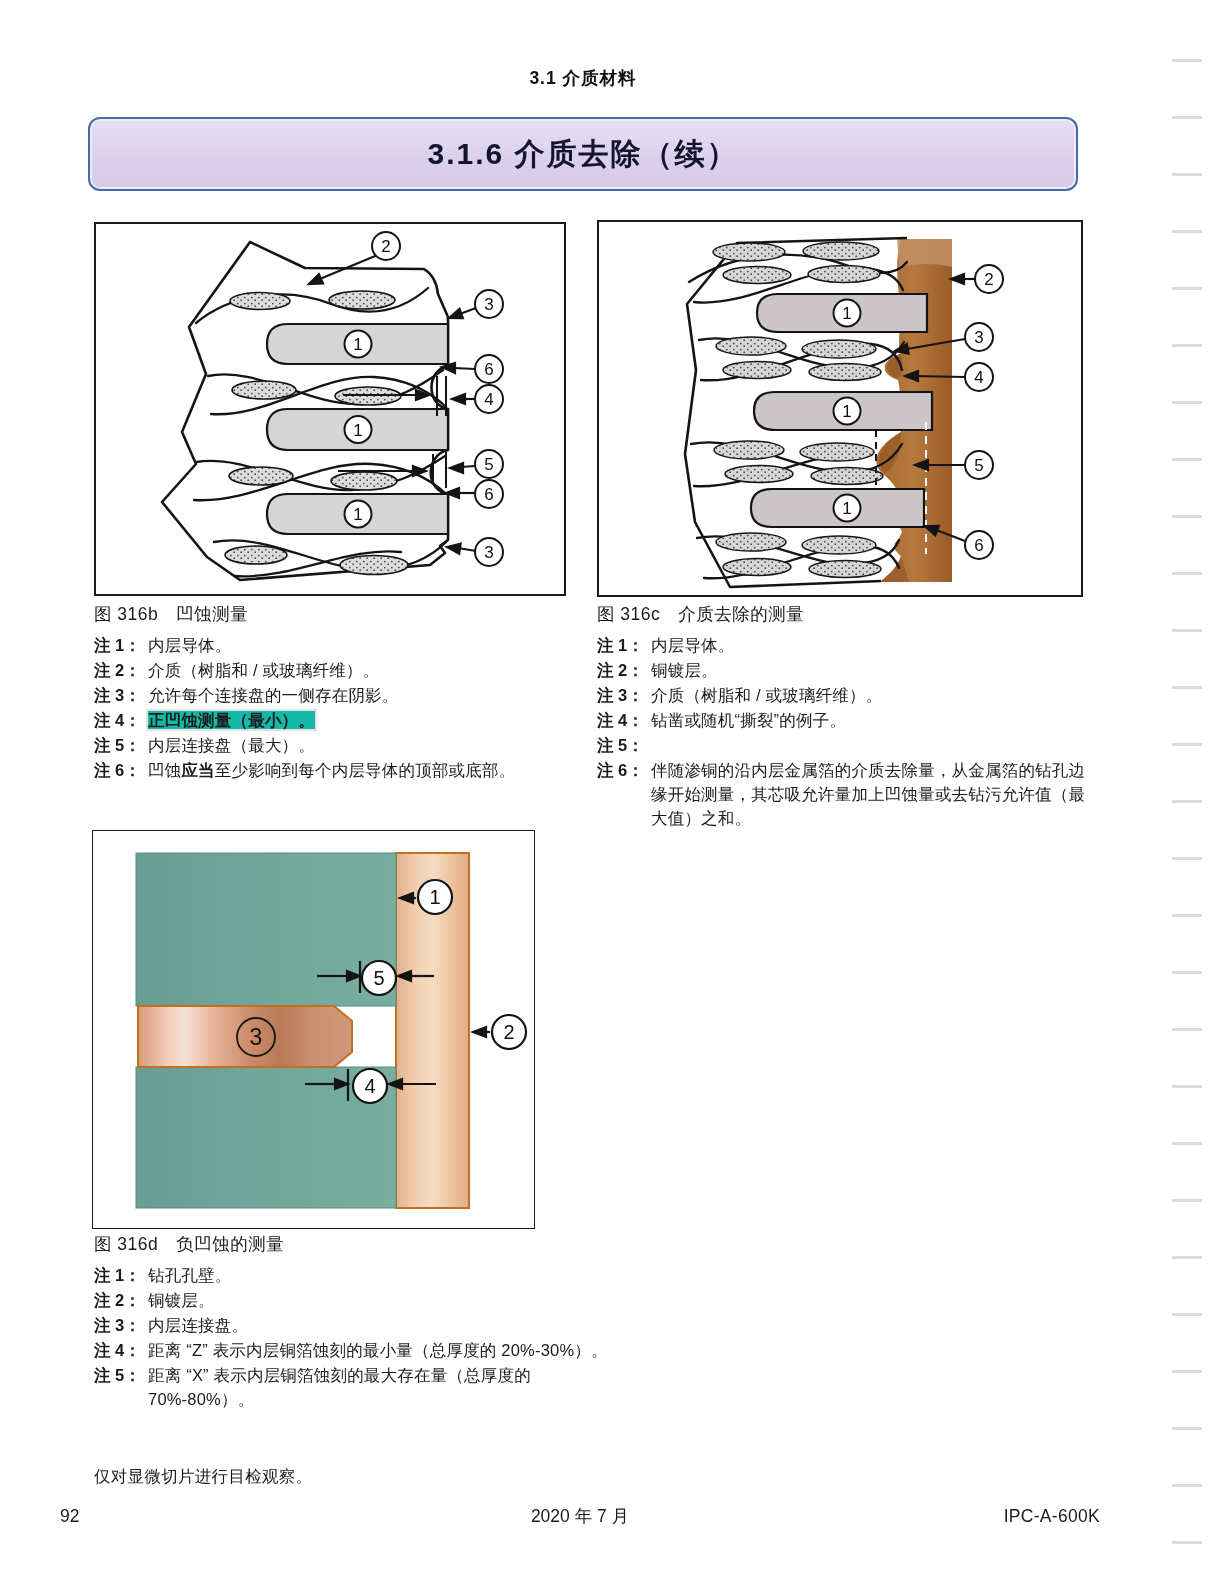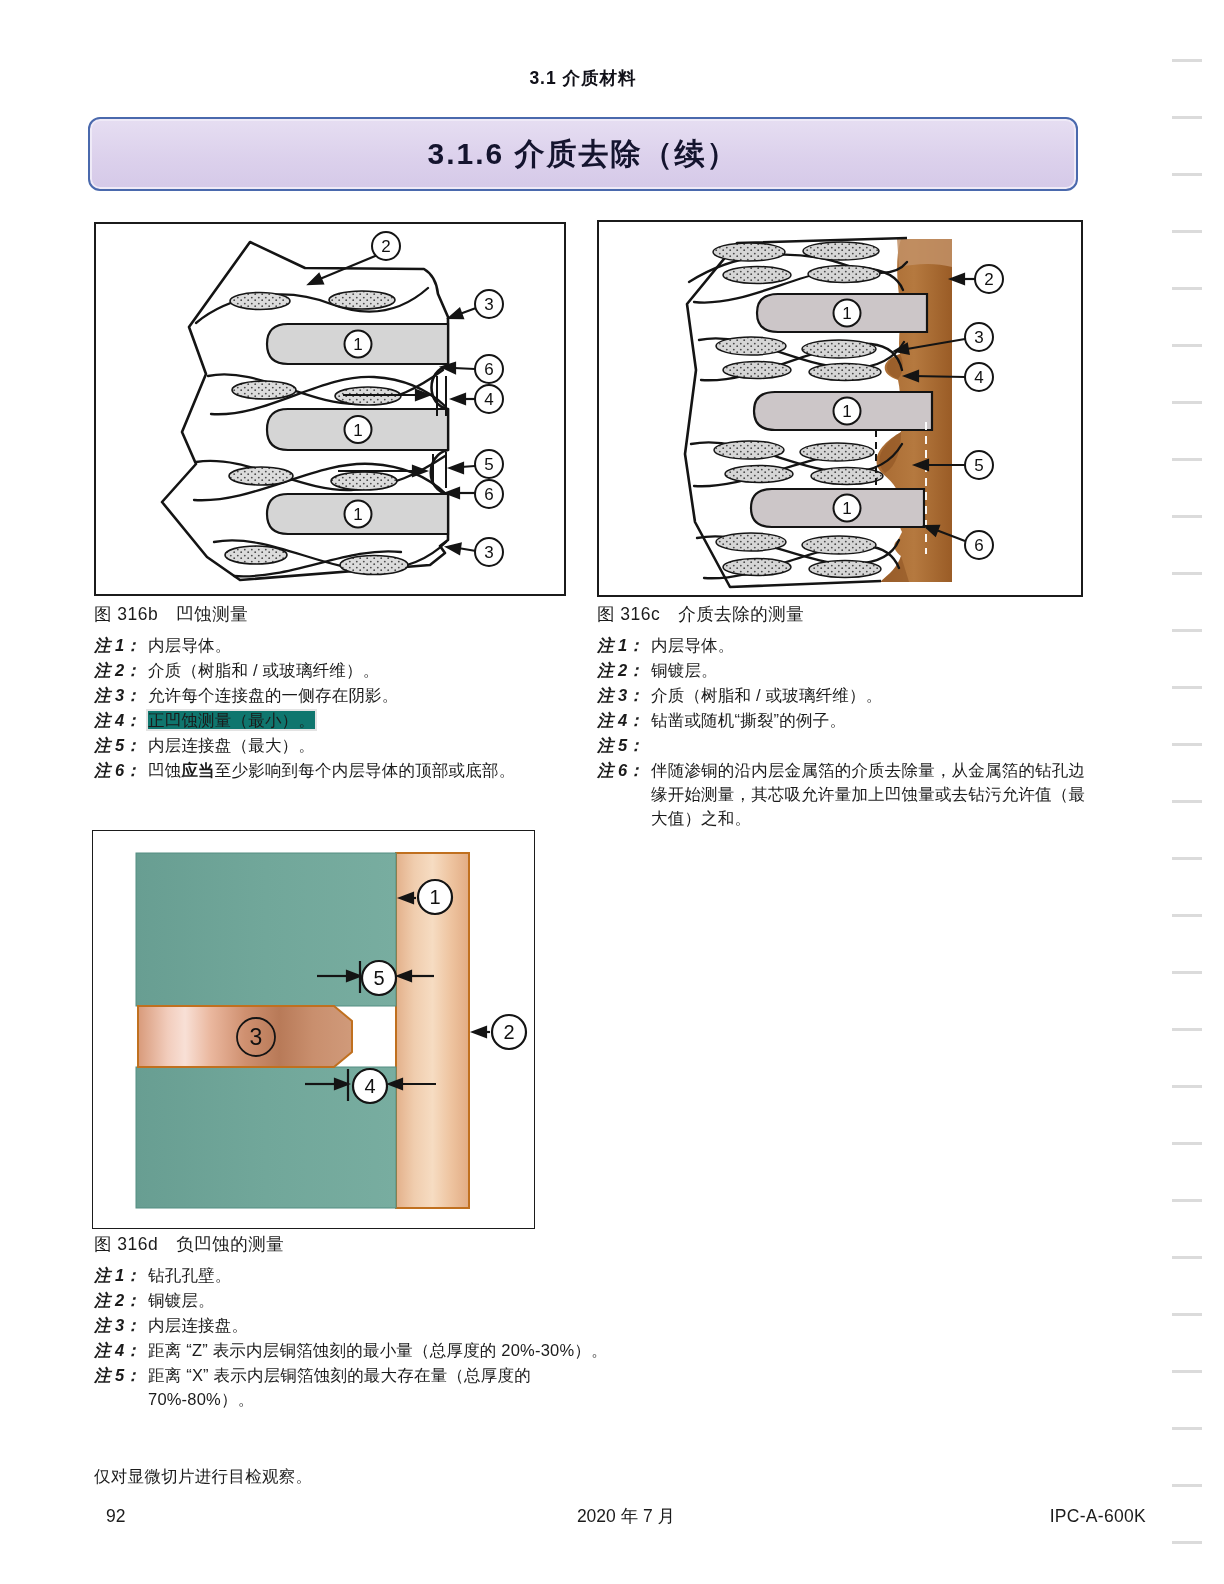--- a/index.html
+++ b/index.html
@@ -13,28 +13,28 @@
         display:flex;align-items:center;justify-content:center;
         box-shadow:inset 0 0 0 2px #efeaf7;}
   .banner-title{font-size:30px;font-weight:700;letter-spacing:2px;color:#14142e;}
   .panel{border:2px solid #1b1b1b;background:#fff;}
   .p316b{left:94px;top:222px;width:468px;height:370px;}
   .p316c{left:597px;top:220px;width:482px;height:373px;}
   .p316d{left:92px;top:830px;width:441px;height:397px;border-width:1.5px;}
   .cap{font-size:16.5px;line-height:24px;color:#1b1b1b;}
   .cap .cap-title{font-weight:400;font-size:17.5px;margin:0 0 7px 0;letter-spacing:.5px;}
   .note{display:flex;margin:0 0 1px 0;}
-  .nl{flex:0 0 54px;font-weight:700;white-space:nowrap;font-style:italic;}
+  .nl{flex:0 0 54px;font-weight:700;white-space:nowrap;}
   .nt{flex:1;letter-spacing:.2px;}
-  .hl{background:#0f766e;box-shadow:0 0 0 2px #e3e3e3;}
+  .hl{background:#14b8a6;box-shadow:0 0 0 2px #e3e3e3;font-weight:bold;}
   .cap316b{left:94px;top:602px;width:500px;}
   .cap316c{left:597px;top:602px;width:496px;}
   .cap316d{left:94px;top:1232px;width:530px;}
   .closing{left:94px;top:1466px;font-size:16.5px;letter-spacing:.3px;}
-  .footer{left:60px;top:1504px;width:1040px;display:flex;align-items:baseline;font-size:17.5px;margin-left:46px;}
+  .footer{left:60px;top:1504px;width:1040px;display:flex;align-items:baseline;font-size:17.5px;}
   .footer .fl{flex:1;text-align:left;}
   .footer .fc{flex:1;text-align:center;}
   .footer .fr{flex:1;text-align:right;letter-spacing:.3px;}
   .edge-marks{right:22px;top:34px;width:30px;height:1530px;opacity:.8;
       background:repeating-linear-gradient(180deg,transparent 0 25px,#d2d2d2 25px 28px,transparent 28px 57px);}
   svg{display:block;}
   svg text.co{font-family:"Liberation Sans",sans-serif;font-weight:400;fill:#111;}
 </style>
 </head>
 <body>

